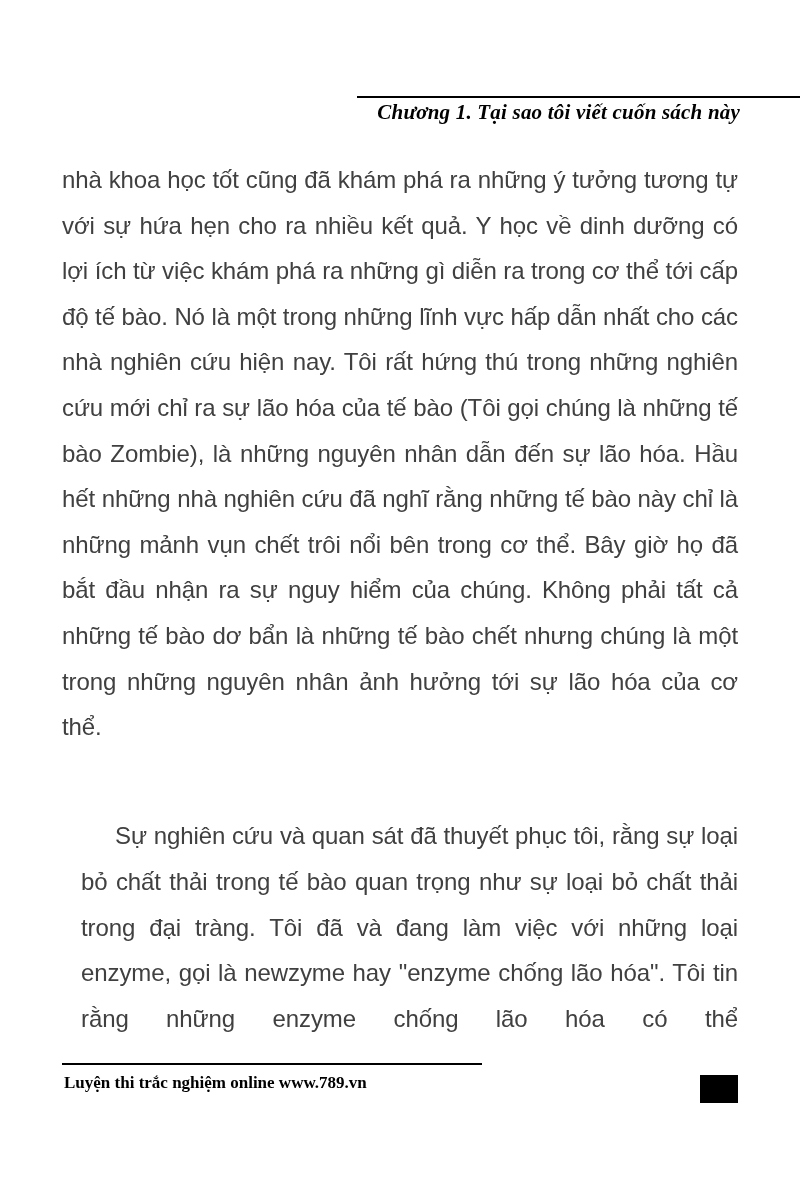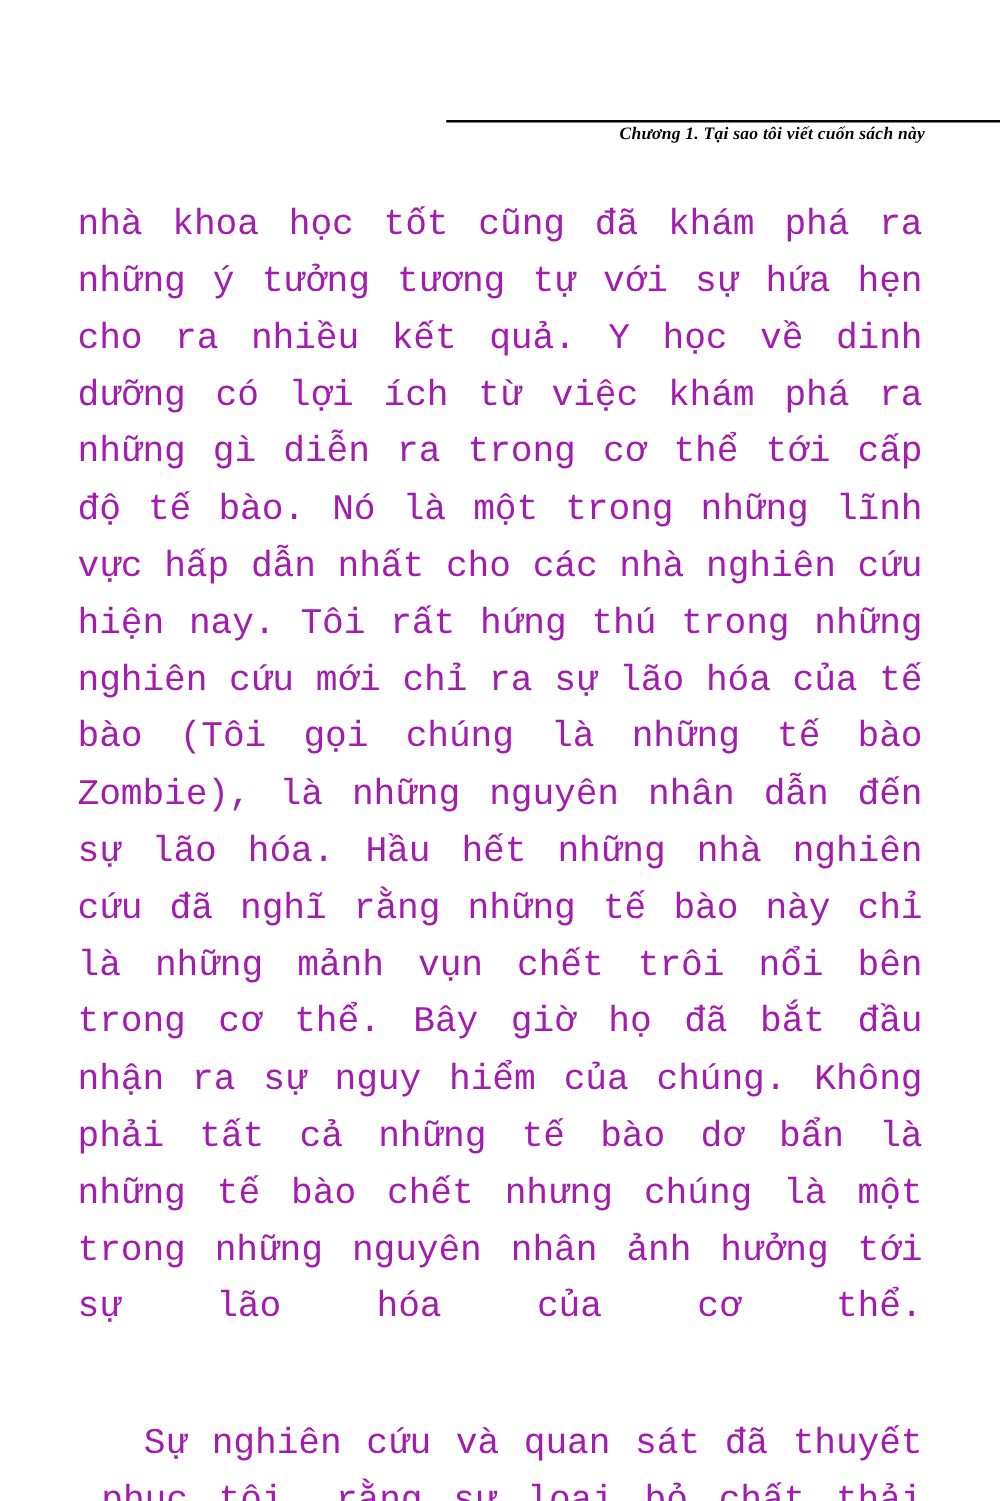--- a/index.html
+++ b/index.html
@@ -39,40 +39,40 @@
     height: 0;
     border-top: 2px solid #000000;
   }
   .header-title {
     position: absolute;
     right: 0px;
     top: 4px;
     font-family: "Liberation Serif", serif;
     font-style: italic;
     font-weight: bold;
-    font-size: 14px;
+    font-size: 21px;
     letter-spacing: 0.2px;
     white-space: nowrap;
     text-align: left;
   }
   
   .content {
     position: absolute;
     left: 62px;
     top: 157px;
     width: 676px;
   }
   .para {
-    font-family: Liberation Mono, monospace;
-    font-size: 29px;
+    font-family: Liberation Sans, sans-serif;
+    font-size: 24px;
     line-height: 45.6px;
     text-align: justify;
     text-justify: inter-word;
     margin: 0;
-    color: #a21caf;
+    color: #404040;
     letter-spacing: -0.1px;
   }
   .para + .para {
     margin-top: 18px;
   }
   .para.indent {
     text-indent: 34px;
     margin-left: 19px;
   }
   
@@ -123,14 +123,19 @@
   <div class="header">
     <div class="header-rule"></div>
     <div class="header-title">Chương 1. Tại sao tôi viết cuốn sách này</div>
   </div>
 
   <div class="content">
     <p class="para">nhà khoa học tốt cũng đã khám phá ra những ý tưởng tương tự với sự hứa hẹn cho ra nhiều kết quả. Y học về dinh dưỡng có lợi ích từ việc khám phá ra những gì diễn ra trong cơ thể tới cấp độ tế bào. Nó là một trong những lĩnh vực hấp dẫn nhất cho các nhà nghiên cứu hiện nay. Tôi rất hứng thú trong những nghiên cứu mới chỉ ra sự lão hóa của tế bào (Tôi gọi chúng là những tế bào Zombie), là những nguyên nhân dẫn đến sự lão hóa. Hầu hết những nhà nghiên cứu đã nghĩ rằng những tế bào này chỉ là những mảnh vụn chết trôi nổi bên trong cơ thể. Bây giờ họ đã bắt đầu nhận ra sự nguy hiểm của chúng. Không phải tất cả những tế bào dơ bẩn là những tế bào chết nhưng chúng là một trong những nguyên nhân ảnh hưởng tới sự lão hóa của cơ thể.</p>
     <p class="para indent">Sự nghiên cứu và quan sát đã thuyết phục tôi, rằng sự loại bỏ chất thải trong tế bào quan trọng như sự loại bỏ chất thải trong đại tràng. Tôi đã và đang làm việc với những loại enzyme, gọi là newzyme hay "enzyme chống lão hóa". Tôi tin rằng những enzyme chống lão hóa có thể</p>
   </div>
 
+  <div class="footer">
+    <div class="footer-rule"></div>
+    <div class="footer-text">Luyện thi trắc nghiệm online www.789.vn</div>
+    <div class="footer-mark"></div>
+  </div>
 
 </div>
 
 </body></html>

